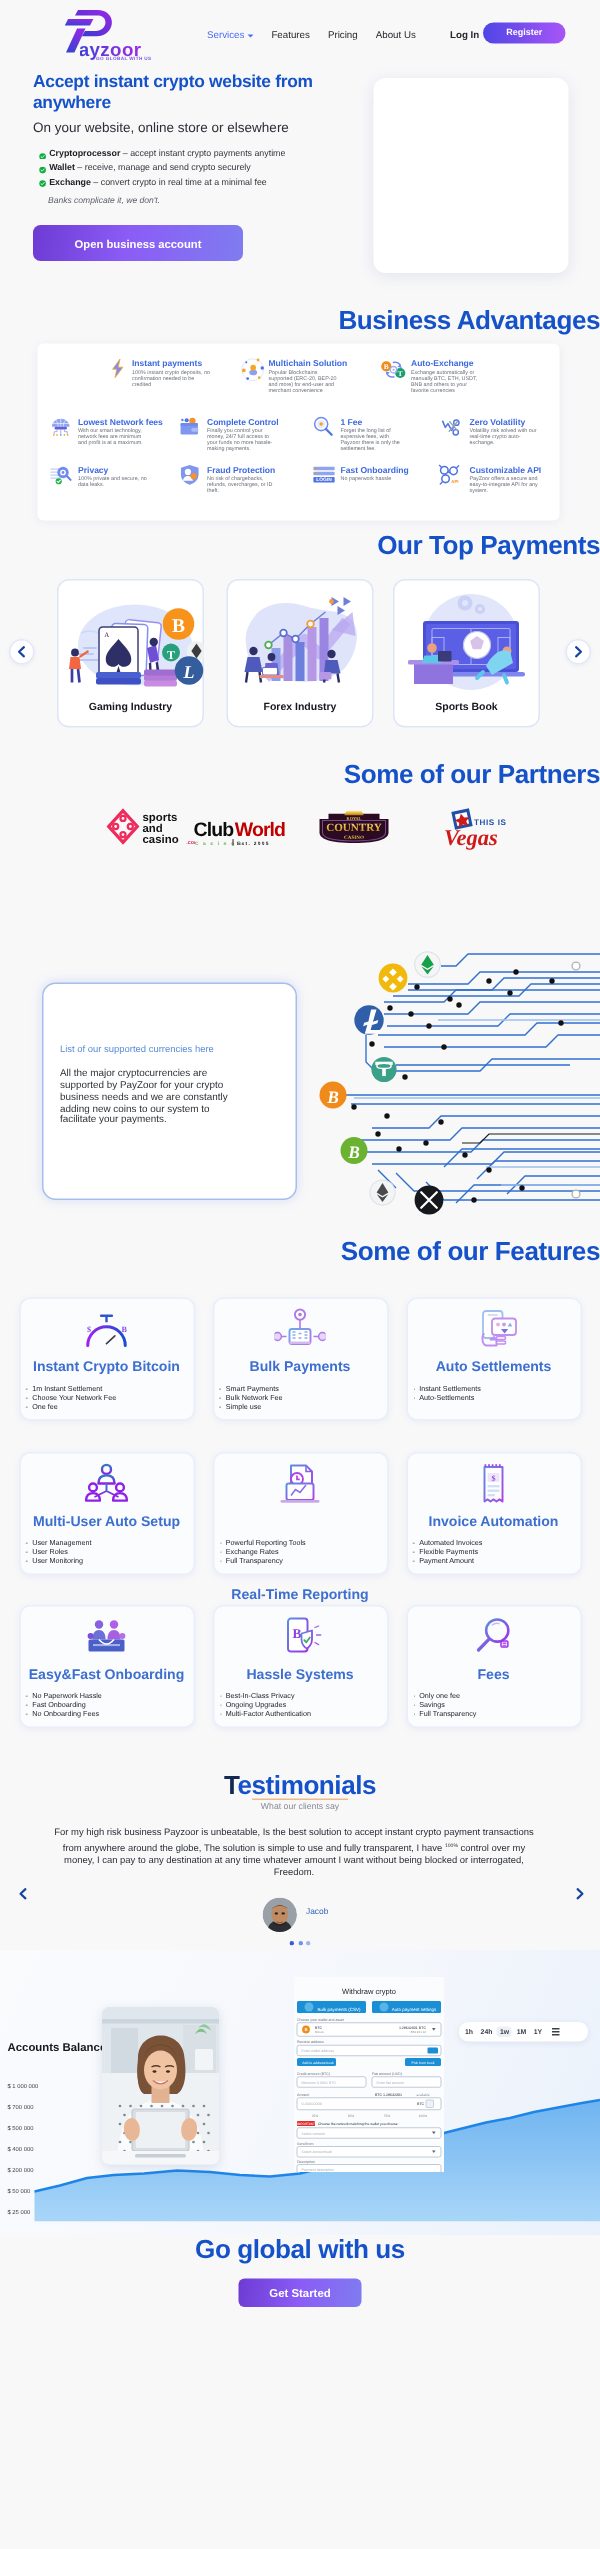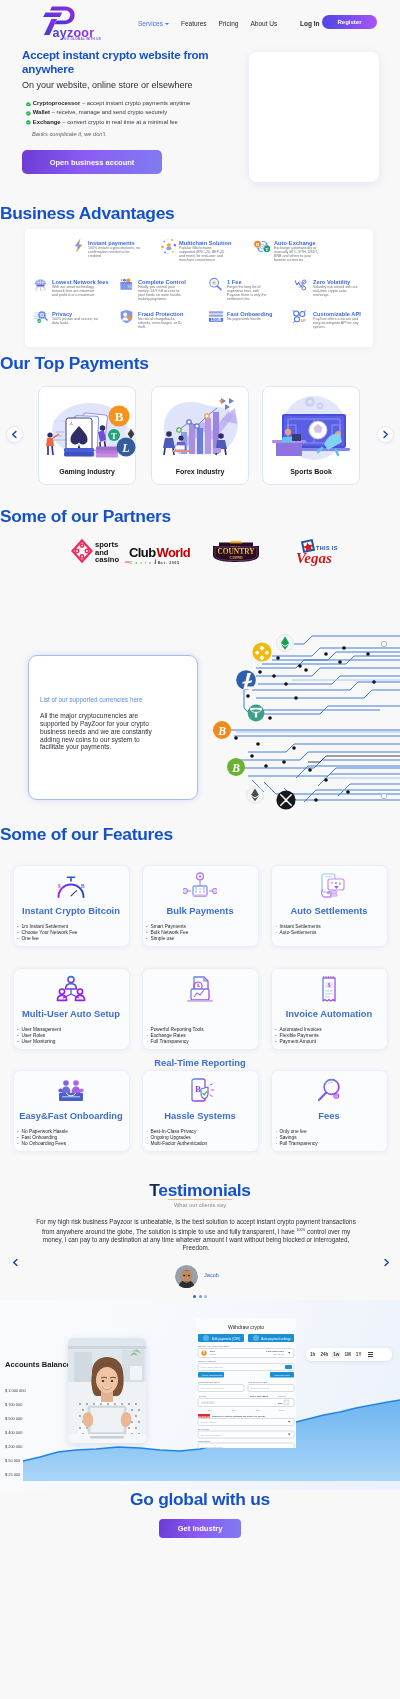--- a/index.html
+++ b/index.html
@@ -32,21 +32,21 @@
   .hero-li b { font-weight:700; color:#1b1e23; }
   .tick { width:4.8px;height:4.8px; flex:none; position:relative; top:0.4px;}
   .hero-note { position:absolute; left:32px; top:131px; font-size:5.7px; font-style:italic; color:#5c6169; }
   .hero-btn { position:absolute; left:22px; top:150px; width:140px; height:24px; border-radius:5px;
      background:linear-gradient(100deg,#6d3bd4 0%,#8b5cf6 45%,#7f7cf0 100%); color:#fff;
      display:flex; align-items:center; justify-content:center; font-size:7.5px; font-weight:700; }
   .hero-img { position:absolute; left:249px; top:52px; width:130px; height:130px; background:#fff; border-radius:8px;
      box-shadow:0 2px 10px rgba(120,130,180,0.16); }
 
   
-  .sec-title { position:absolute; width:400px; text-align:left; font-size:17.4px; font-weight:700; color:#1552c9; letter-spacing:-0.3px;}
+  .sec-title { position:absolute; width:400px; text-align:right; font-size:17.4px; font-weight:700; color:#1552c9; letter-spacing:-0.3px;}
 
   
   .adv-panel { position:absolute; left:25px; top:229px; width:348px; height:118px; background:#fff; border-radius:4px;
      box-shadow:0 1px 6px rgba(120,130,180,0.10); }
   .adv-cells { position:absolute; left:0; top:0; width:400px; height:1699px; }
   .adv-cell { position:absolute; display:flex; gap:3px; align-items:flex-start; }
   .adv-ic { width:22px; height:22px; flex:none; position:relative; top:-1px;}
   .adv-ic svg { display:block; }
   .adv-txt { padding-top:0.5px; display:block; flex:none;}
   .adv-t { display:block; font-size:5.7px; font-weight:700; color:#3e6ae1; line-height:6.4px; white-space:nowrap;}
@@ -1052,14 +1052,14 @@
     <span>1M</span>
     <span>1Y</span>
     <span class="bars">
         <i></i>
         <i></i>
         <i></i>
       </span>
   </div>
 
   <div class="gg-title">Go global with us</div>
-  <div class="gg-btn">Get Industry</div>
+  <div class="gg-btn">Get Started</div>
 </div>
 
 </body></html>

